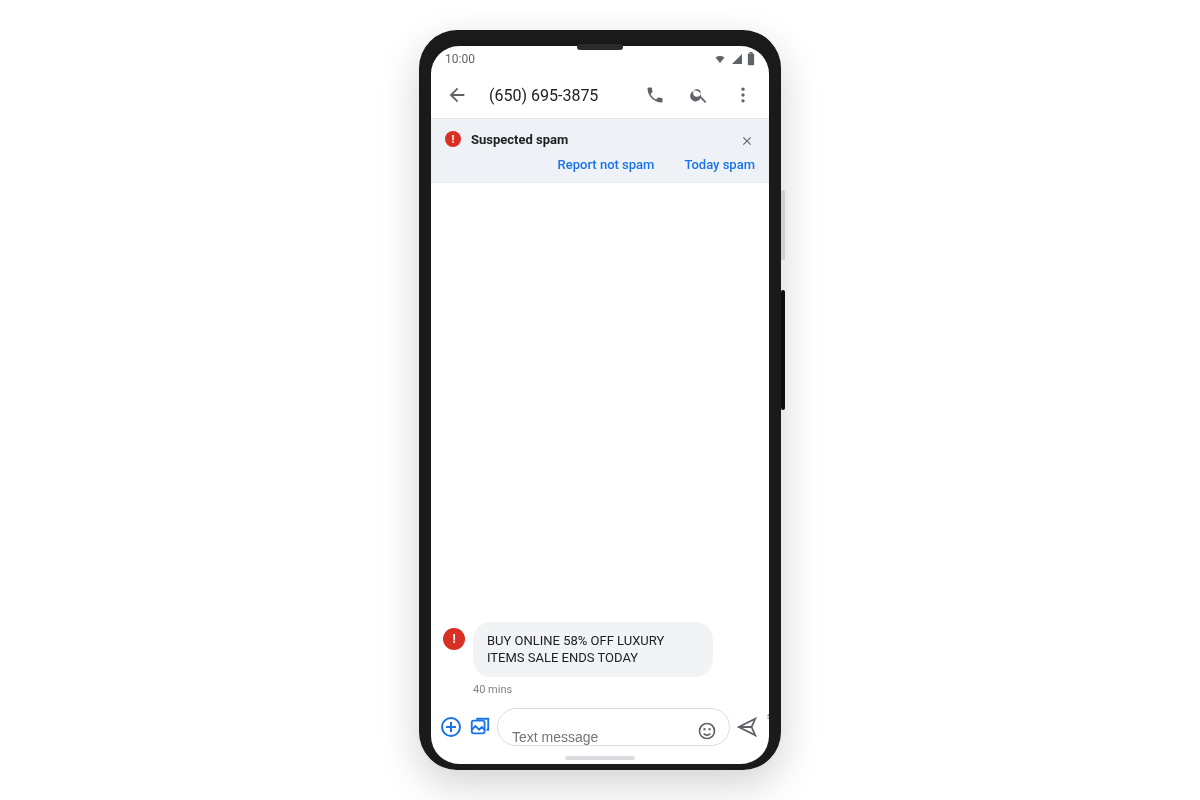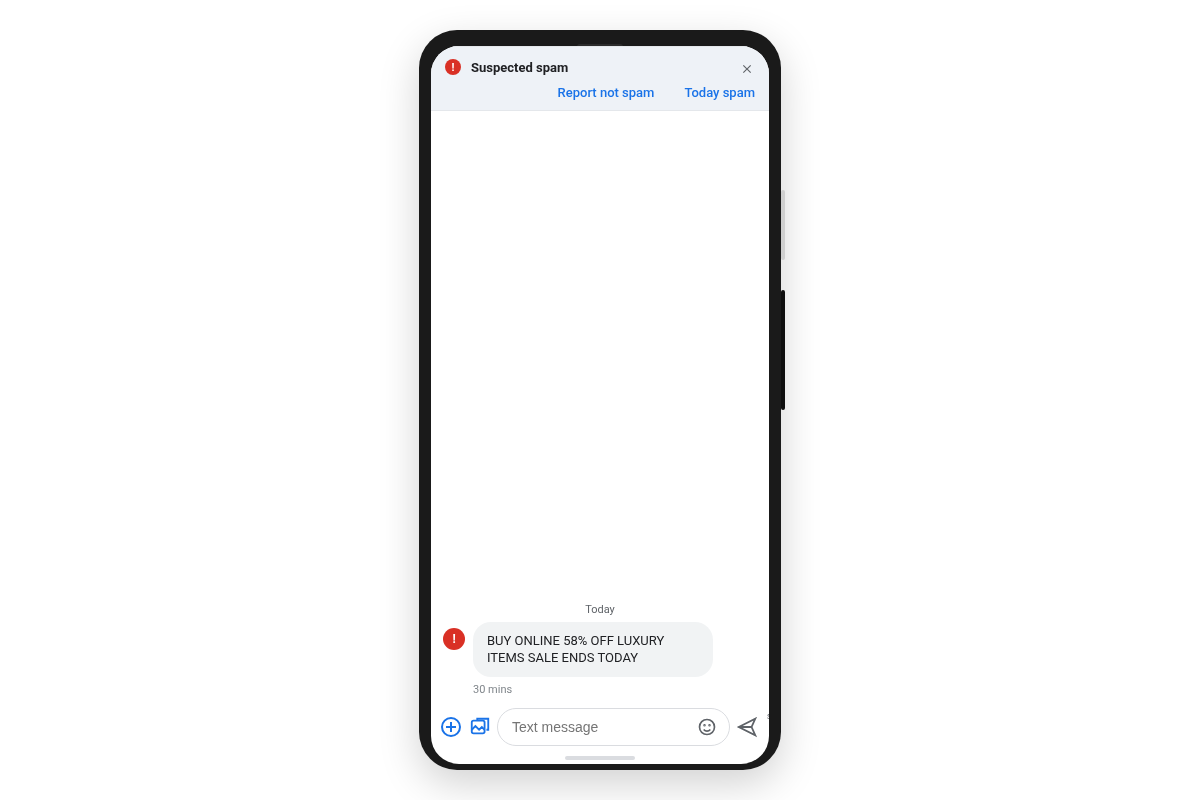--- a/index.html
+++ b/index.html
@@ -103,21 +103,21 @@
   
   .composer {
     height: 52px;
     display:flex; align-items:center; gap:6px;
     padding: 0 8px 6px 8px;
   }
   .blue-icon { fill:#1a73e8; color:#1a73e8; }
   .composer .iconbtn { width:32px; height:32px; }
   .input-pill {
     flex:1; height:38px; border:1px solid #dadce0; border-radius:20px;
-    display:flex; align-items:center; padding:0 8px 0 14px;
+    display:flex; align-items:flex-end; padding:0 8px 0 14px;
   }
   .input-pill input {
     flex:1; border:none; outline:none; font-size:14px; color:#5f6368;
     background:transparent;
   }
   .send-col { display:flex; flex-direction:row; align-items:flex-start; gap:9px; }
   .send-col .sms { font-size:8px; color:#5f6368; letter-spacing:0.5px; margin-top:-4px;}
   .nav-pill {
     height:4px; width:70px; background:#dadce0; border-radius:2px;
     margin: 0 auto 4px auto;
@@ -127,46 +127,85 @@
 </head>
 <body>
 
 <div class="phone-frame">
   <div class="earpiece"></div>
   <div class="side-btn power-btn"></div>
   <div class="side-btn vol-btn"></div>
 
   <div class="screen">
 
-
+    <div class="status-bar">
+      <span>10:00</span>
+      <div class="status-icons">
+        <svg width="14" height="12" viewBox="0 0 24 24">
+            <path d="M12 20l9-11c-5-4-13-4-18 0l9 11z"></path>
+          </svg>
+        <svg width="12" height="12" viewBox="0 0 24 24">
+            <path d="M2 22h20V2L2 22z"></path>
+          </svg>
+        <svg width="8" height="14" viewBox="0 0 10 18">
+            <rect x="1" y="2" width="8" height="15" rx="1"></rect>
+            <rect x="3" y="0" width="4" height="2"></rect>
+          </svg>
+      </div>
+    </div>
+
+    <div class="app-bar">
+      <div class="iconbtn">
+        <svg width="22" height="22" viewBox="0 0 24 24">
+            <path d="M20 11H7.83l5.59-5.59L12 4l-8 8 8 8 1.41-1.41L7.83 13H20z"></path>
+          </svg>
+      </div>
+      <div class="title">(650) 695-3875</div>
+      <div class="iconbtn">
+        <svg width="20" height="20" viewBox="0 0 24 24">
+            <path d="M6.6 10.8c1.4 2.8 3.8 5.1 6.6 6.6l2.2-2.2c.3-.3.7-.4 1-.2 1.1.4 2.3.6 3.6.6.6 0 1 .4 1 1V20c0 .6-.4 1-1 1C10.6 21 3 13.4 3 4c0-.6.4-1 1-1h3.4c.6 0 1 .4 1 1 0 1.2.2 2.4.6 3.6.1.4 0 .8-.2 1l-2.2 2.2z"></path>
+          </svg>
+      </div>
+      <div class="iconbtn">
+        <svg width="20" height="20" viewBox="0 0 24 24">
+            <path d="M15.5 14h-.8l-.3-.3A6.5 6.5 0 1 0 14 15.5l.3.3v.8l5 5 1.5-1.5-5-5zm-6 0A4.5 4.5 0 1 1 14 9.5 4.5 4.5 0 0 1 9.5 14z"></path>
+          </svg>
+      </div>
+      <div class="iconbtn">
+        <svg width="20" height="20" viewBox="0 0 24 24">
+            <circle cx="12" cy="5" r="2"></circle>
+            <circle cx="12" cy="12" r="2"></circle>
+            <circle cx="12" cy="19" r="2"></circle>
+          </svg>
+      </div>
+    </div>
 
     <div class="spam-banner">
       <div class="spam-close">
         <svg width="14" height="14" viewBox="0 0 24 24" fill="#5f6368">
             <path d="M19 6.4 17.6 5 12 10.6 6.4 5 5 6.4 10.6 12 5 17.6 6.4 19 12 13.4 17.6 19 19 17.6 13.4 12z"></path>
           </svg>
       </div>
       <div class="spam-row1">
         <div class="spam-alert-icon">!</div>
         <div class="spam-title">Suspected spam</div>
       </div>
       <div class="spam-actions">
         <span>Report not spam</span>
         <span>Today spam</span>
       </div>
     </div>
 
     <div class="conv">
       <div class="spacer"></div>
-      <div class="date-label">Today</div>
       <div class="msg-row">
         <div class="msg-avatar">!</div>
         <div class="bubble">BUY ONLINE 58% OFF LUXURY ITEMS SALE ENDS TODAY</div>
       </div>
-      <div class="msg-time">30 mins</div>
+      <div class="msg-time">40 mins</div>
     </div>
 
     <div class="composer">
       <div class="iconbtn blue-icon">
         <svg width="24" height="24" viewBox="0 0 24 24" fill="none" stroke="#1a73e8" stroke-width="2">
             <circle cx="12" cy="12" r="9"></circle>
             <line x1="12" y1="7" x2="12" y2="17"></line>
             <line x1="7" y1="12" x2="17" y2="12"></line>
           </svg>
       </div>

